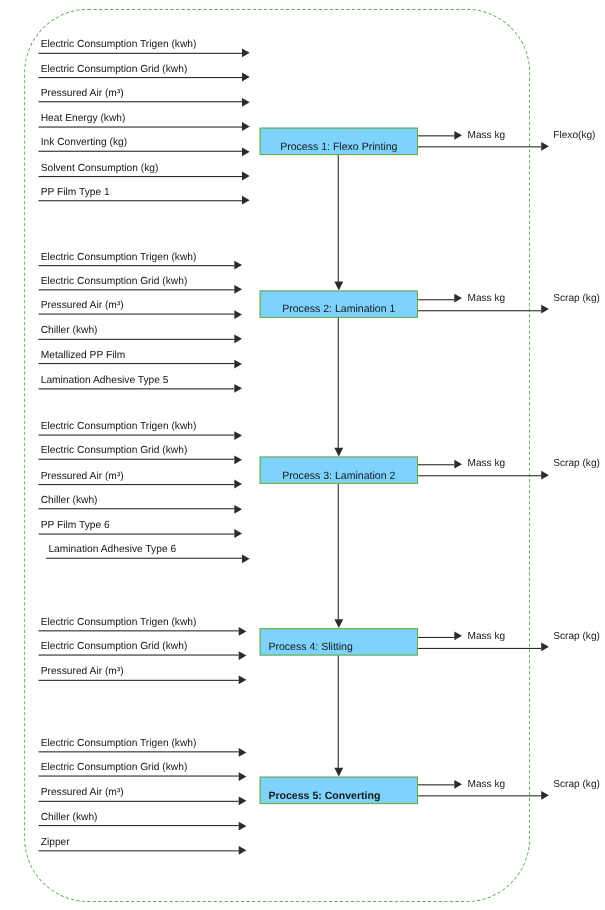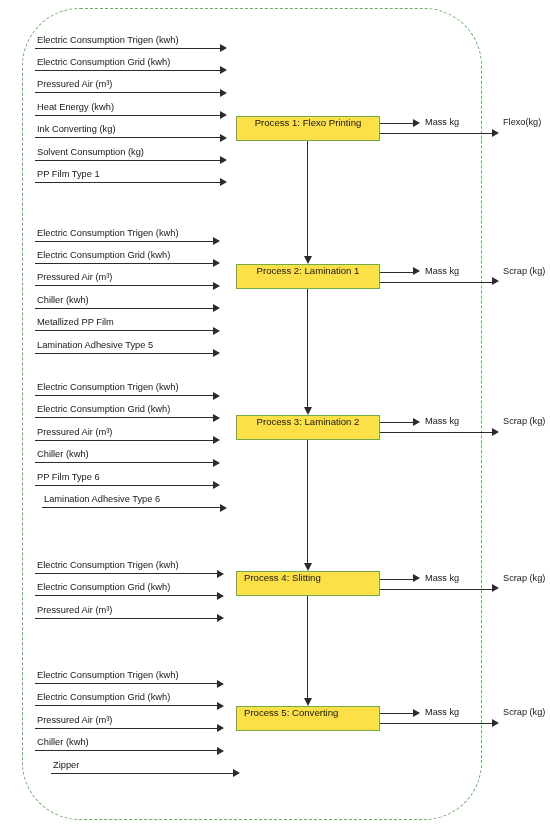--- a/index.html
+++ b/index.html
@@ -68,24 +68,24 @@
     border-left: 7.5px solid #2b2b2b;
   }
 
   
   .process-box {
     position: absolute;
     left: 236px;
     width: 144px;
     height: 25px;
     border: 1.3px solid #70ad47;
-    background: #fde047;
+    background: #7dd3fc;
     box-sizing: border-box;
     display: flex;
-    align-items: flex-start;
+    align-items: flex-end;
     justify-content: center;
   }
   .process-box.align-left {
     justify-content: flex-start;
     padding-left: 7px;
   }
   .process-label {
     font-size: 9.6px;
     line-height: 12px;
     white-space: nowrap;
@@ -299,26 +299,26 @@
     <div class="input-row" style="top: 706.8px; width: 190px;">
       <div class="input-label">Pressured Air (m³)</div>
       <div class="input-line" style="width: 182px;"></div>
       <div class="arrow-head-r" style="left: 182px;"></div>
     </div>
     <div class="input-row" style="top: 729.2px; width: 190px;">
       <div class="input-label">Chiller (kwh)</div>
       <div class="input-line" style="width: 182px;"></div>
       <div class="arrow-head-r" style="left: 182px;"></div>
     </div>
-    <div class="input-row" style="top: 751.6px; width: 190px; margin-left: 16px;">
+    <div class="input-row" style="top: 751.6px; width: 190px;">
       <div class="input-label">Zipper</div>
       <div class="input-line" style="width: 182px;"></div>
       <div class="arrow-head-r" style="left: 182px;"></div>
     </div>
-    <div class="process-box align-left" style="top: 705.5px;">
+    <div class="process-box align-left" style="top: 705.5px; font-weight: bold;">
       <span class="process-label">Process 5: Converting</span>
     </div>
     <div class="out-line" style="left: 380px; top: 713px; width: 33px;"></div>
     <div class="arrow-head-r" style="left: 413px; top: 708.8px; bottom: auto;"></div>
     <div class="out-label" style="left: 425px; top: 707px;">Mass kg</div>
     <div class="out-line" style="left: 380px; top: 723px; width: 112px;"></div>
     <div class="arrow-head-r" style="left: 492px; top: 718.8px; bottom: auto;"></div>
     <div class="out-label" style="left: 503px; top: 707px;">Scrap (kg)</div>
   </div>
 

